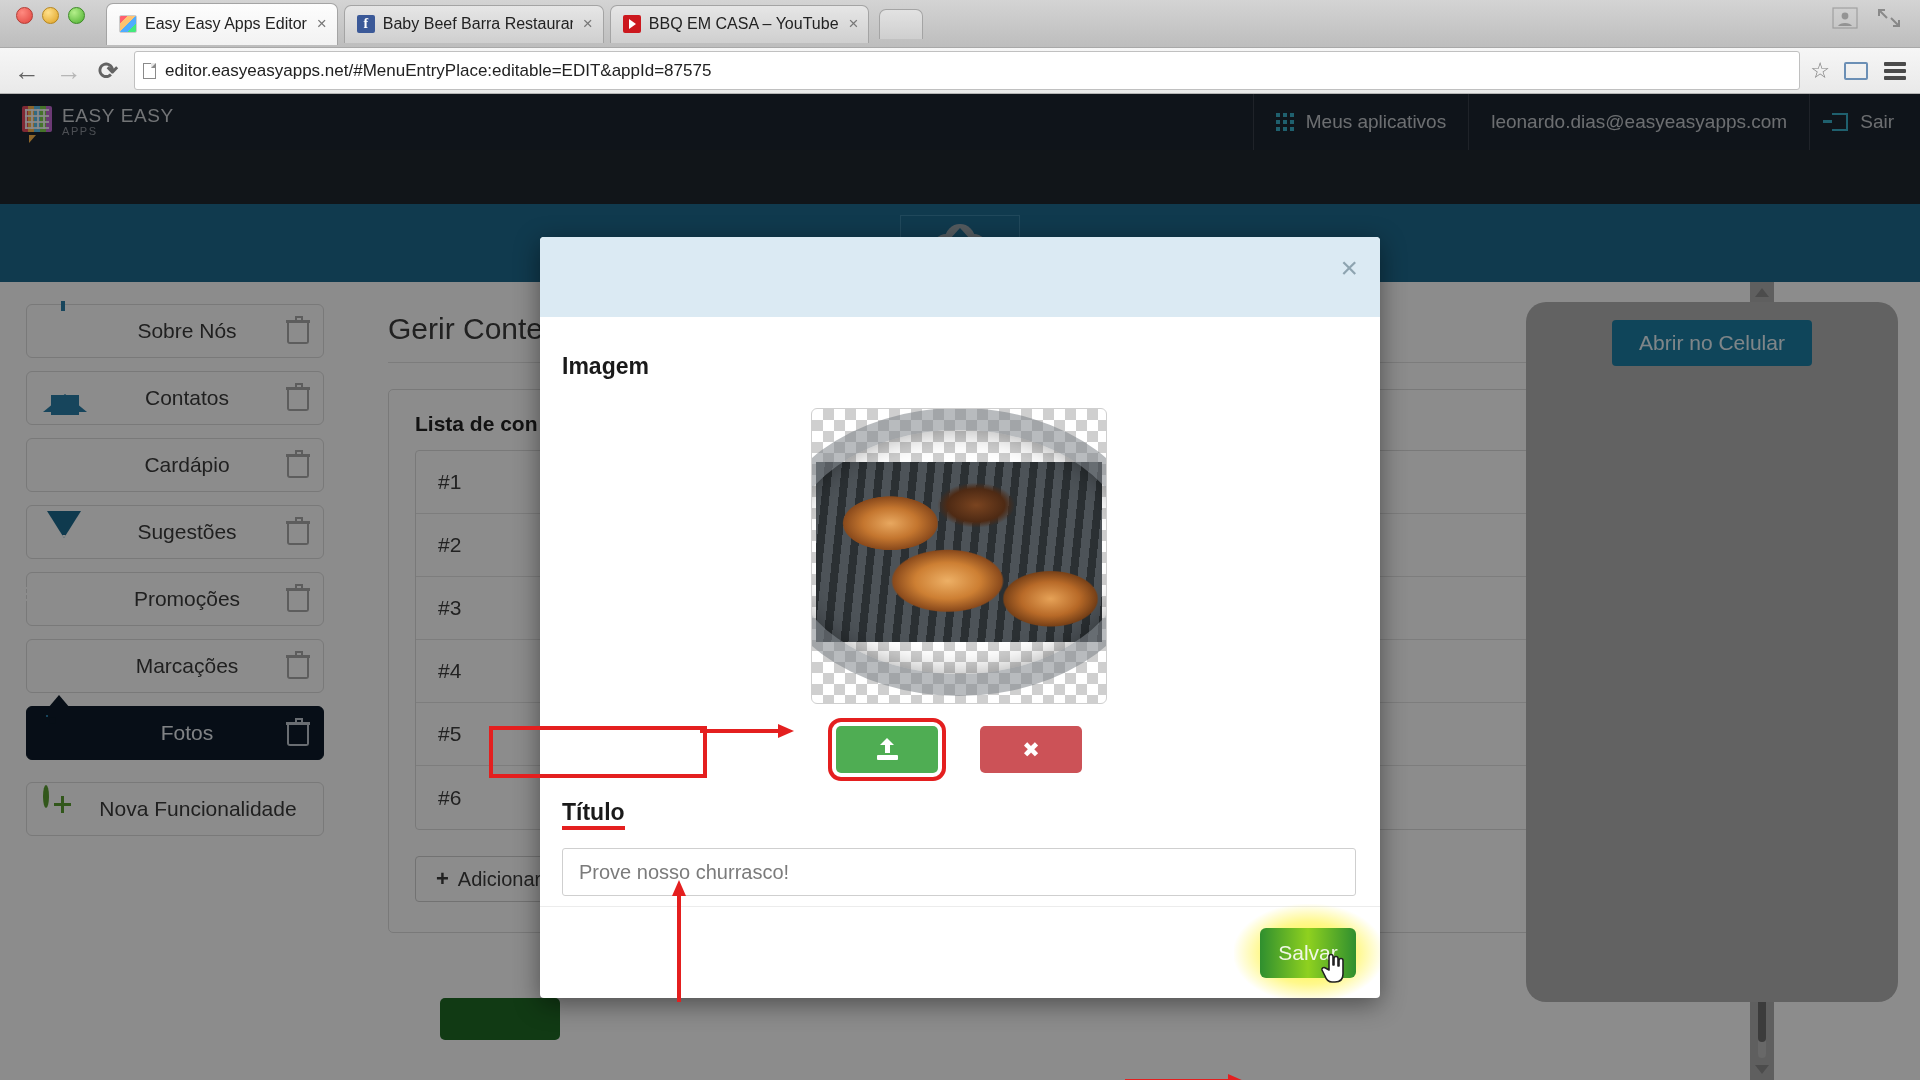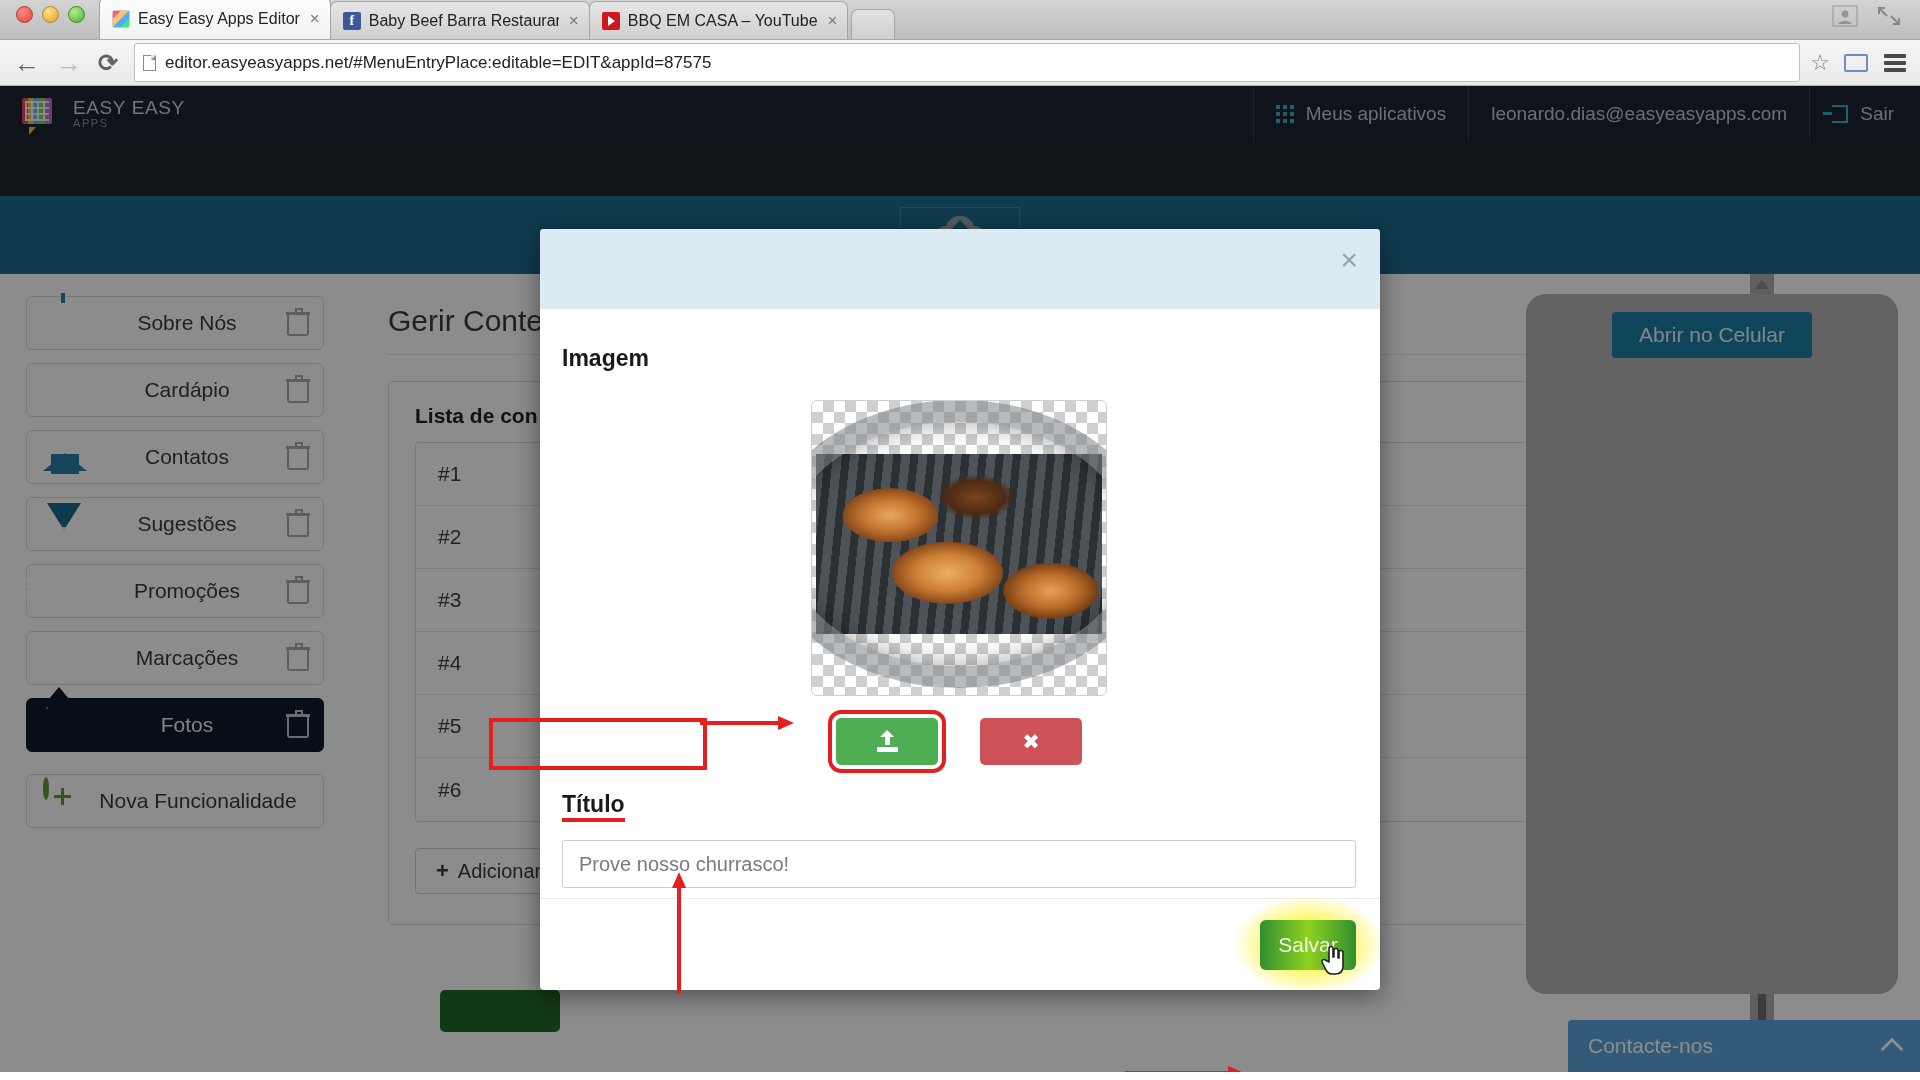--- a/index.html
+++ b/index.html
@@ -7,25 +7,26 @@
     width: 1920px; height: 1080px;
     overflow: hidden;
     font-family: "Liberation Sans", sans-serif;
     background: #fff;
   }
 
   
   .browser { width: 1920px; height: 1080px; position: relative; }
 
   .tabbar {
-    height: 40px;
+    height: 48px;
     background: linear-gradient(#d4d4d4, #bdbdbd);
-    display: flex; align-items: flex-end;
+    display: flex; align-items: center;
     position: relative;
     border-bottom: 1px solid #a8a8a8;
+    gap: 7px;
   }
   .traffic { display: flex; gap: 9px; padding: 0 14px 16px 16px; align-items: center; }
   .dot { width: 17px; height: 17px; border-radius: 50%; display: block; }
   .dot.red { background: radial-gradient(circle at 35% 30%, #ff8a80, #e0443e); border: 1px solid #b33b33; }
   .dot.yellow { background: radial-gradient(circle at 35% 30%, #ffe08a, #dea123); border: 1px solid #b5851d; }
   .dot.green { background: radial-gradient(circle at 35% 30%, #b4ef8a, #4caf2f); border: 1px solid #3c8a25; }
 
   .tab {
     height: 38px;
     display: flex; align-items: center;
@@ -94,21 +95,21 @@
   .hamb { display: flex; flex-direction: column; gap: 3px; }
   .hamb i { display: block; width: 22px; height: 4px; background: #4a4a4a; border-radius: 1px; }
 
   
   .page { position: relative; width: 1920px; height: 986px; overflow: hidden; background: #fff; }
 
   .topnav {
     height: 56px; background: #1d2630; display: flex; align-items: center;
     padding: 0 0 0 22px; color: #c9ccd1; position: relative; z-index: 1;
   }
-  .logo { display: flex; align-items: center; gap: 17px; }
+  .logo { display: flex; align-items: center; gap: 6px; }
   .logo-mark {
     width: 34px; height: 32px; position: relative; flex: 0 0 34px;
   }
   .logo-mark .grid {
     width: 30px; height: 26px; border-radius: 2px;
     background:
       linear-gradient(90deg,#e84a5f 0 20%, #ffb94e 20% 40%, #5bc0eb 40% 60%, #7fd14e 60% 80%, #c56bd6 80% 100%);
     position: relative; overflow: hidden;
   }
   .logo-mark .grid::before{
@@ -460,32 +461,32 @@
           <span class="sico"><span class="ic-open"><span>OPEN</span></span></span>
           <span class="slabel">Sobre Nós</span>
           <span class="trash">
               <s></s>
               <b></b>
               <i></i>
             </span>
         </div>
 
         <div class="side-item">
-          <span class="sico"><span class="ic-book"></span></span>
-          <span class="slabel">Cardápio</span>
+          <span class="sico"><span class="ic-home"></span></span>
+          <span class="slabel">Contatos</span>
           <span class="trash">
               <s></s>
               <b></b>
               <i></i>
             </span>
         </div>
 
         <div class="side-item">
-          <span class="sico"><span class="ic-home"></span></span>
-          <span class="slabel">Contatos</span>
+          <span class="sico"><span class="ic-book"></span></span>
+          <span class="slabel">Cardápio</span>
           <span class="trash">
               <s></s>
               <b></b>
               <i></i>
             </span>
         </div>
 
         <div class="side-item">
           <span class="sico"><span class="ic-mail"></span></span>
           <span class="slabel">Sugestões</span>
@@ -557,24 +558,20 @@
         <div class="up"></div>
         <div class="track"></div>
         <div class="thumb"></div>
         <div class="down"></div>
       </div>
 
       <div class="preview">
         <div class="open-mobile">Abrir no Celular</div>
       </div>
 
-      <div class="contact-bar">
-        <span>Contacte-nos</span>
-        <span class="chev-up"></span>
-      </div>
 
     </div>
 
     <div class="backdrop"></div>
 
     <div class="modal">
       <div class="modal-head">
         <span class="modal-close">×</span>
       </div>
 

